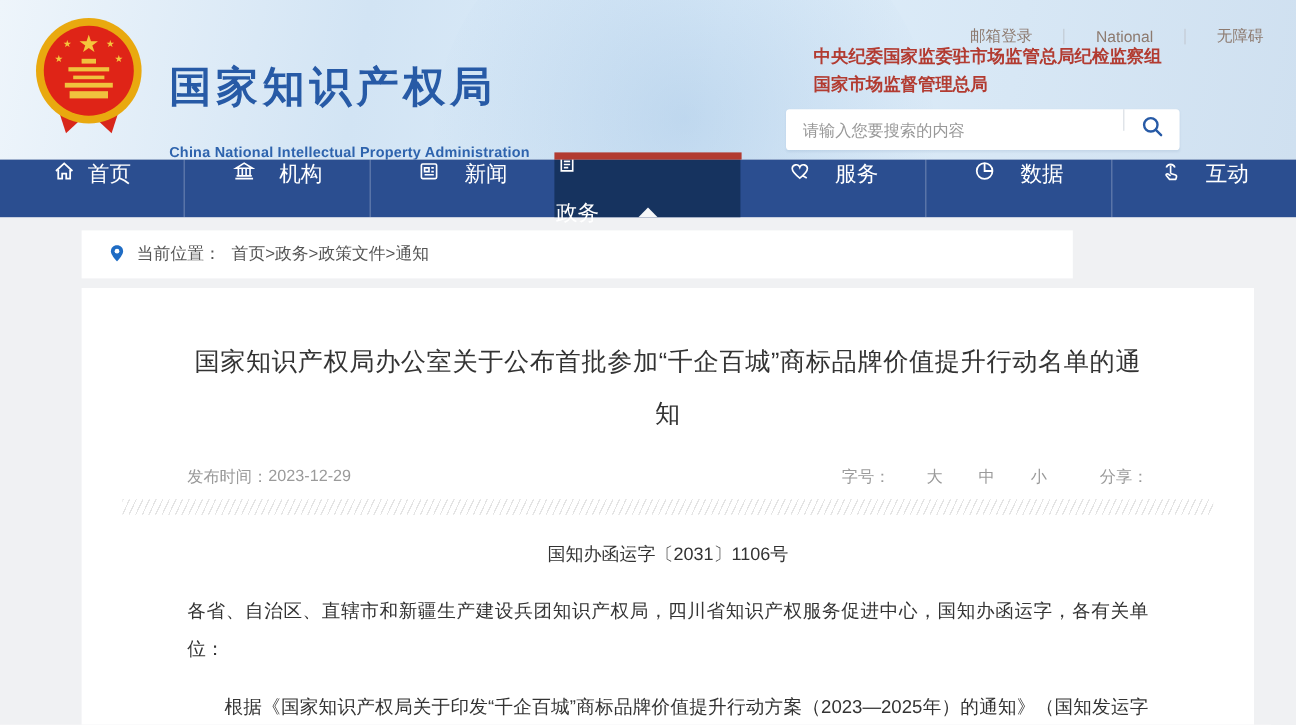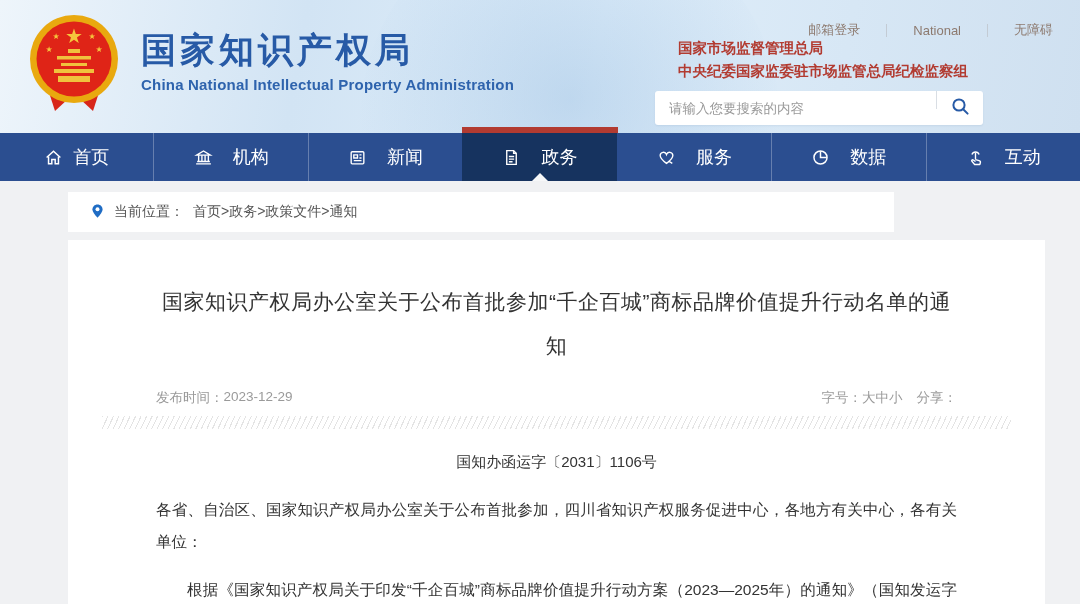--- a/index.html
+++ b/index.html
@@ -16,22 +16,22 @@
     position:absolute; top:0; left:0; width:1080px; height:133px;
     background:linear-gradient(100deg,#eef5fb 0%,#d2e4f4 28%,#dfeefa 55%,#cfe0f0 100%);
     overflow:hidden;
   }
   .globe {
     position:absolute; left:360px; top:-90px; width:420px; height:420px; border-radius:50%;
     background:radial-gradient(circle at 50% 45%, rgba(140,180,220,.38), rgba(140,180,220,0) 68%);
   }
   .emblem { position:absolute; left:24px; top:11px; width:100px; height:110px; }
   .brand { position:absolute; left:141px; top:27px; }
-  .brand-title { font-size:35px; font-weight:bold; color:#275aa6; letter-spacing:4px; }
-  .brand-sub { font-size:15px; font-weight:bold; color:#2e63ad; margin-top:2px; letter-spacing:.2px; }
+  .brand-title { font-size:35px; font-weight:bold; color:#275aa6; letter-spacing:4px;margin-top:22px; }
+  .brand-sub { font-size:12px; font-weight:bold; color:#2e63ad; margin-top:24px; letter-spacing:.2px; }
 
   .top-links {
     position:absolute; top:21px; right:27px;
     display:flex; align-items:center; gap:26px;
     font-size:13px; color:#8d7a6f;
   }
   .top-links .tl { cursor:pointer; }
   .vsep { width:1px; height:13px; background:#c3cbd4; }
 
   .org { position:absolute; left:678px; top:37px; color:#b23b31; font-weight:bold; font-size:14.5px; line-height:23px; }
@@ -50,25 +50,25 @@
   .search .divider { width:1px; height:18px; background:#d9dee4; }
   .search-btn { width:46px; height:100%; display:flex; align-items:center; justify-content:center; cursor:pointer; }
 
   
   .nav {
     position:absolute; top:133px; left:0; width:1080px; height:48px;
     background:#2b4e90; display:flex;
   }
   .nav-item {
     flex:1; position:relative; cursor:pointer;
-    display:flex; align-items:center; justify-content:center; gap:10px;
+    display:flex; align-items:flex-start; justify-content:center; gap:10px;
     color:#fff; font-size:18px;
   }
   .nav-item + .nav-item { border-left:1px solid rgba(255,255,255,.28);gap:20px; }
-  .nav-item.active { background:#16335f; border-left-color:transparent; }
+  .nav-item.active { background:#16335f; border-left-color:transparent;flex-direction:column; }
   .nav-item.active + .nav-item { border-left-color:transparent; }
   .nav-item.active::before {
     content:""; position:absolute; top:-6px; left:-1px; right:-1px; height:6px; background:#b23b31;
   }
   .nav-item.active::after {
     content:""; position:absolute; bottom:0; left:50%; margin-left:-8px;
     border-left:8px solid transparent; border-right:8px solid transparent; border-bottom:8px solid #f6f7f8;
   }
   .nav-icon { display:flex; }
 
@@ -86,21 +86,21 @@
   }
   .article-title {
     width:800px; margin:0 auto; text-align:center;
     font-size:21px; font-weight:normal; color:#333; line-height:44px; letter-spacing:.5px;
   }
   .meta {
     margin:21px 54px 1px; display:flex; justify-content:space-between; align-items:center;
     font-size:13.5px; color:#9a9a9a;
   }
   .meta-left { display:flex; }
-  .meta-right { display:flex; align-items:center; gap:0; }
+  .meta-right { display:flex; align-items:center; gap:30px; }
   .fs-opt { cursor:pointer; color:#9a9a9a; }
   .share-label { margin-left:14px; }
   .hatch {
     margin-top:9px; height:13px;
     background:repeating-linear-gradient(115deg,#e4e4e4 0,#e4e4e4 1px,transparent 1px,transparent 5px);
   }
   .doc-number { margin-top:24px; text-align:center; font-size:15px; color:#333; }
   .para { margin:16px 54px 0; font-size:15.5px; color:#333; line-height:32px; text-align:justify; }
   .para.first { margin-top:22px; }
   .para.indent { text-indent:2em; margin-top:16px; }
@@ -137,22 +137,22 @@
 
   <div class="top-links">
     <span class="tl">邮箱登录</span>
     <span class="vsep"></span>
     <span class="tl">National</span>
     <span class="vsep"></span>
     <span class="tl">无障碍</span>
   </div>
 
   <div class="org">
+    <div>中央纪委国家监委驻市场监管总局纪检监察组</div>
     <div>国家市场监督管理总局</div>
-    <div>中央纪委国家监委驻市场监管总局纪检监察组</div>
   </div>
 
   <div class="search">
     <input type="text" placeholder="请输入您要搜索的内容" style="">
     <span class="divider"></span>
     <span class="search-btn">
       <span>
         <svg width="19" height="19" viewBox="0 0 19 19">
           <circle cx="8" cy="8" r="5.6" fill="none" stroke="#275aa6" stroke-width="2"></circle>
           <path d="M12.2 12.2 L16.6 16.6" stroke="#275aa6" stroke-width="2" stroke-linecap="round"></path>
@@ -255,15 +255,15 @@
       <span class="fs-opt">中</span>
       <span class="fs-opt">小</span>
       <span class="share-label">分享：</span>
     </div>
   </div>
 
   <div class="hatch"></div>
 
   <div class="doc-number">国知办函运字〔2031〕1106号</div>
 
-  <p class="para first">各省、自治区、国家知识产权局办公室关于公布首批参加，四川省知识产权服务促进中心，各地方有关中心，各有关单位：</p>
+  <p class="para first">各省、自治区、直辖市和新疆生产建设兵团知识产权局，四川省知识产权服务促进中心，国知办函运字，各有关单位：</p>
   <p class="para indent">根据《国家知识产权局关于印发“千企百城”商标品牌价值提升行动方案（2023—2025年）的通知》（国知发运字〔2023〕13号）要求，经有关单位申报、省级知识产权管理部门推荐、国家知识产权局复核并公示，确定1105件企业商标品牌、285件区域商标品牌、719家商标品牌指导站列入首批参加“千企百城”商标品牌价值提升行动名单（见附件1—3）。</p>
 </div>
 
 </body></html>

